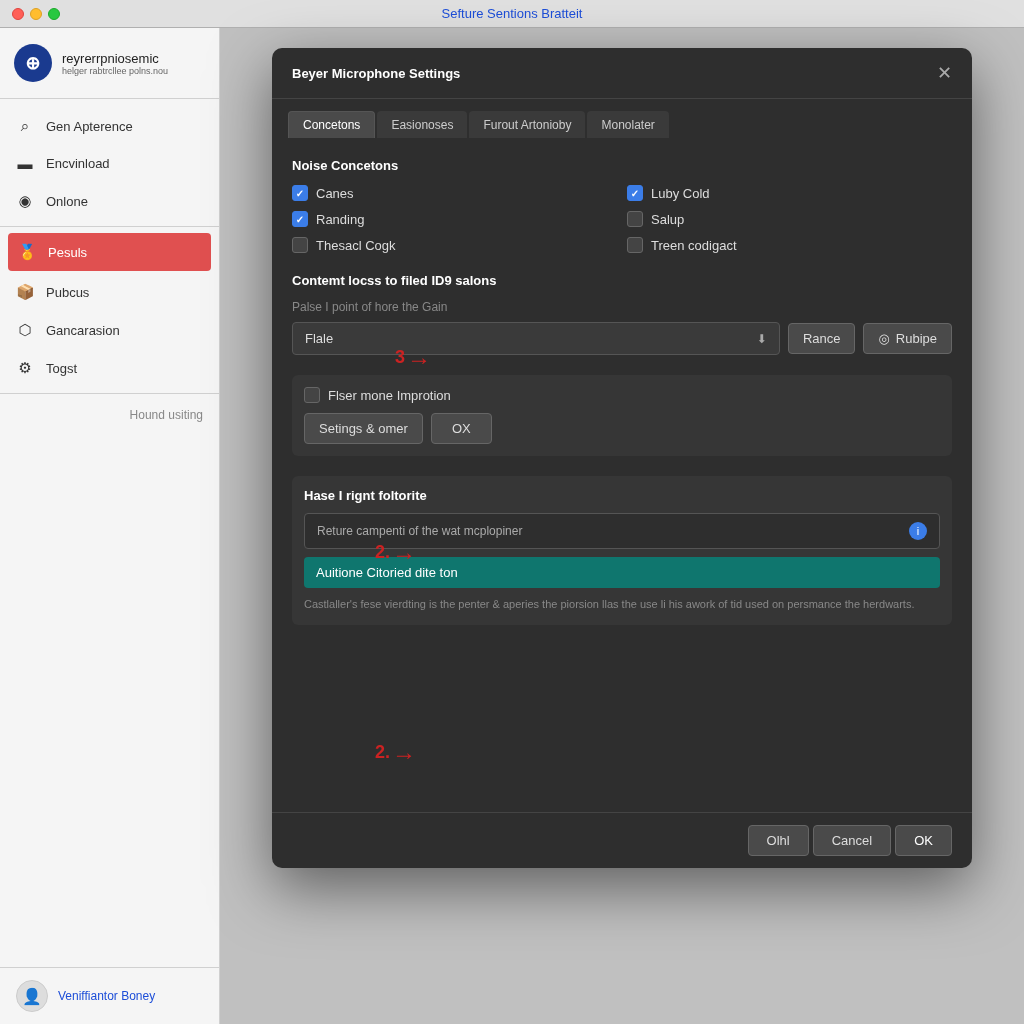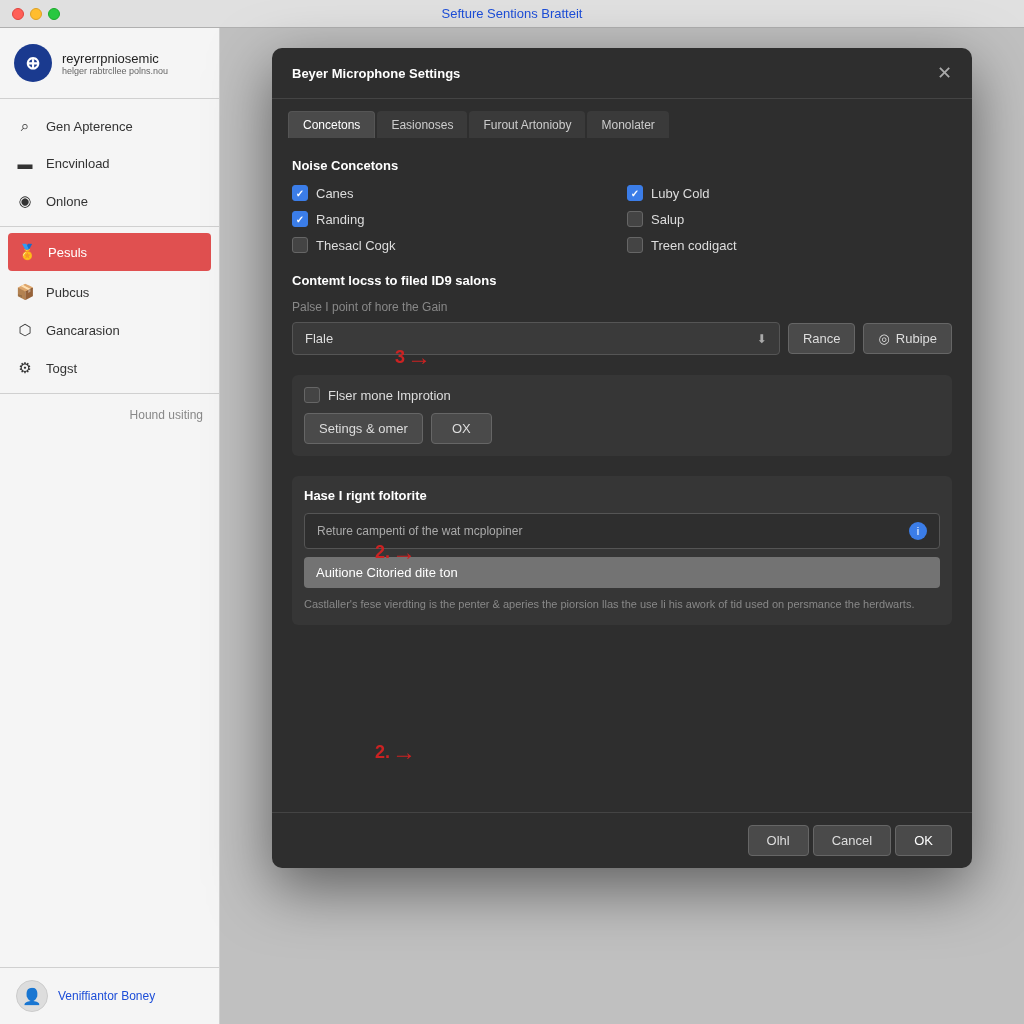--- a/index.html
+++ b/index.html
@@ -372,21 +372,21 @@
       border-radius: 50%;
       background: #3b7de8;
       color: white;
       font-size: 11px;
       display: flex;
       align-items: center;
       justify-content: center;
       flex-shrink: 0;
     }
     .selection-active {
-      background: #737373;
+      background: #0f766e;
       border-radius: 4px;
       padding: 8px 12px;
       color: white;
       font-size: 13px;
       margin-bottom: 8px;
     }
     .selection-description {
       font-size: 11px;
       color: #888;
       line-height: 1.5;

